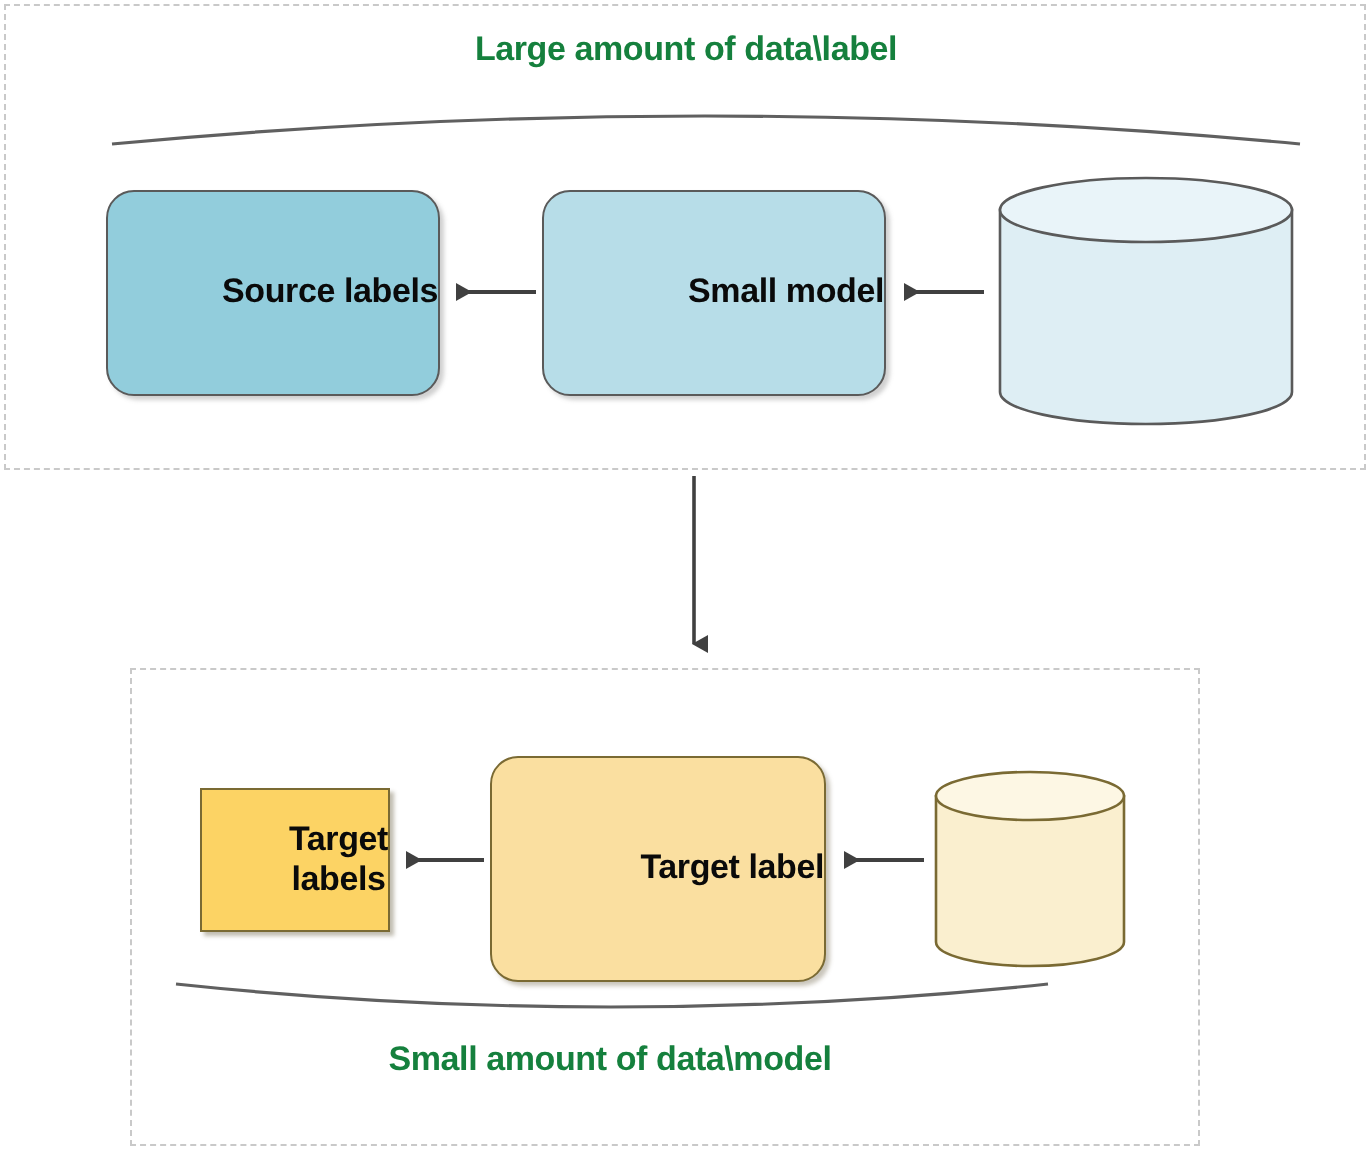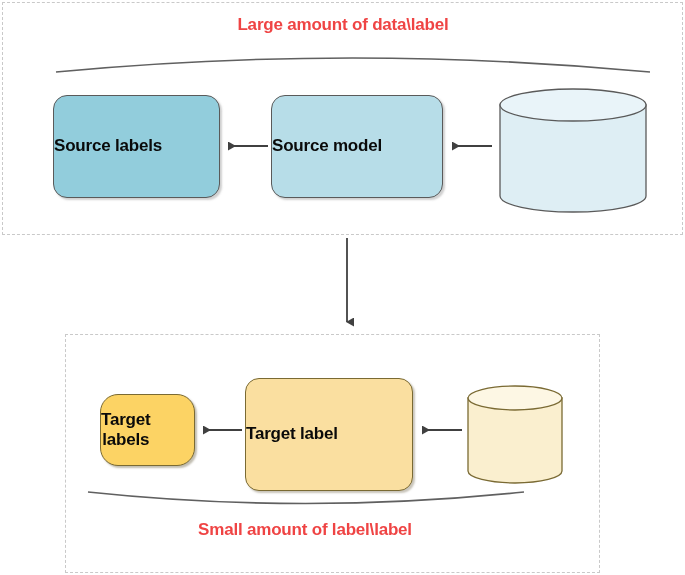--- a/index.html
+++ b/index.html
@@ -19,42 +19,42 @@
   }
   .dashed-region {
     position: absolute;
     border: 1px dashed #c9c9c9;
     box-sizing: border-box;
     background: transparent;
   }
   .caption {
     position: absolute;
     font-weight: bold;
-    color: #ef4444;
+    color: #15803d;
     text-align: center;
     line-height: 1.25;
     letter-spacing: -0.2px;
   }
   .node {
     position: absolute;
     box-sizing: border-box;
     display: flex;
     align-items: center;
-    justify-content: flex-start;
+    justify-content: flex-end;
     text-align: center;
     font-weight: bold;
     color: #0a0a0a;
     line-height: 1.2;
     letter-spacing: -0.2px;
   }
   .rounded {
     border-radius: 14px;
   }
   .rounded-sm {
-    border-radius: 18px;
+    border-radius: 0;
   }
   .node-label {
     display: block;
     white-space: pre-line;
   }
   .svg-layer {
     position: absolute;
     left: 0;
     top: 0;
     width: 685px;
@@ -78,33 +78,33 @@
 <body>
 
 <div id="canvas">
 
   <div class="dashed-region" style="left:2px; top:2px; width:681px; height:233px;"></div>
 
   <div class="dashed-region" style="left:65px; top:334px; width:535px; height:239px;"></div>
 
   <div class="caption" style="left:163px; top:14px; width:360px; font-size:17px;">Large amount of data\label</div>
 
-  <div class="caption" style="left:125px; top:519px; width:360px; font-size:17px;">Small amount of label\label</div>
+  <div class="caption" style="left:125px; top:519px; width:360px; font-size:17px;">Small amount of data\model</div>
 
 
   <div class="node rounded" style="left:53px; top:95px; width:167px; height:103px;
               background:#92CDDC; border:1.3px solid #5a5a5a;
               box-shadow:2px 2px 2px rgba(120,120,120,0.35); font-size:17px;">
     <span class="node-label">Source labels</span>
   </div>
 
   <div class="node rounded" style="left:271px; top:95px; width:172px; height:103px;
               background:#B7DDE8; border:1.3px solid #5a5a5a;
               box-shadow:2px 2px 2px rgba(120,120,120,0.35); font-size:17px;">
-    <span class="node-label">Source model</span>
+    <span class="node-label">Small model</span>
   </div>
 
   <div class="node rounded-sm" style="left:100px; top:394px; width:95px; height:72px;
               background:#FCD364; border:1.3px solid #7a6a33;
               box-shadow:2px 2px 2px rgba(100,90,60,0.40); font-size:17px;">
     <span class="node-label">Target
 labels</span>
   </div>
 
   <div class="node rounded" style="left:245px; top:378px; width:168px; height:113px;

